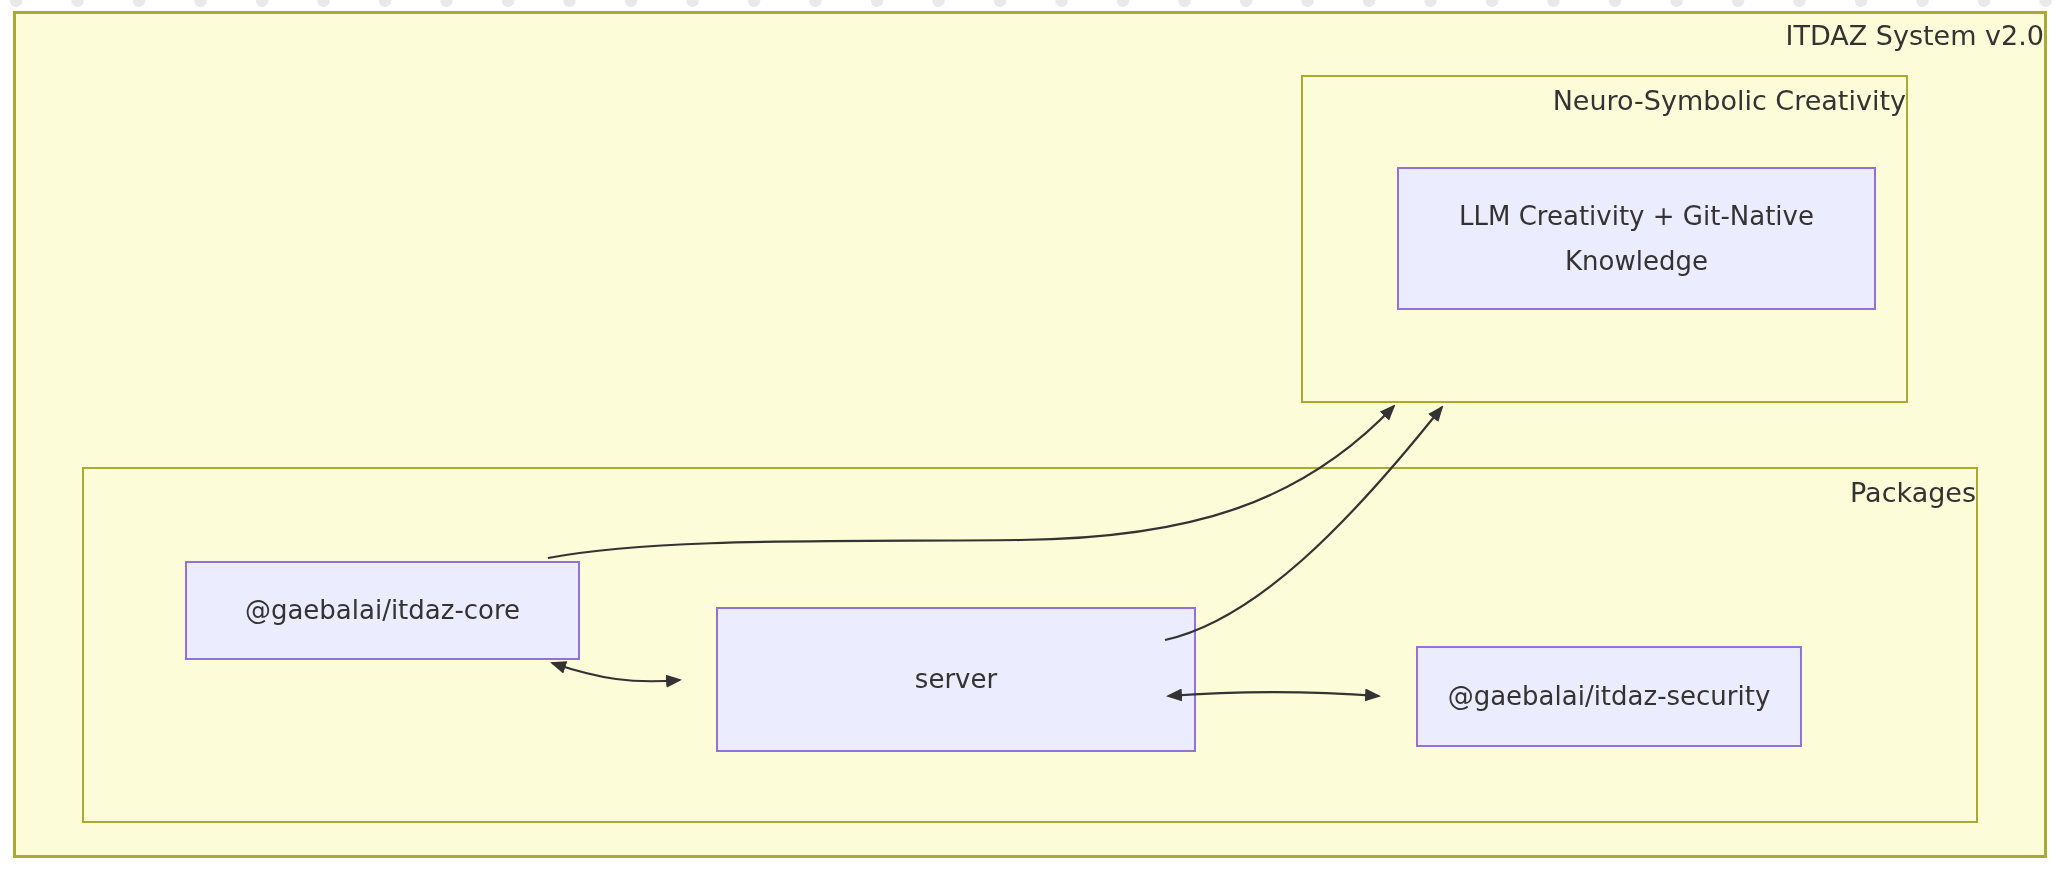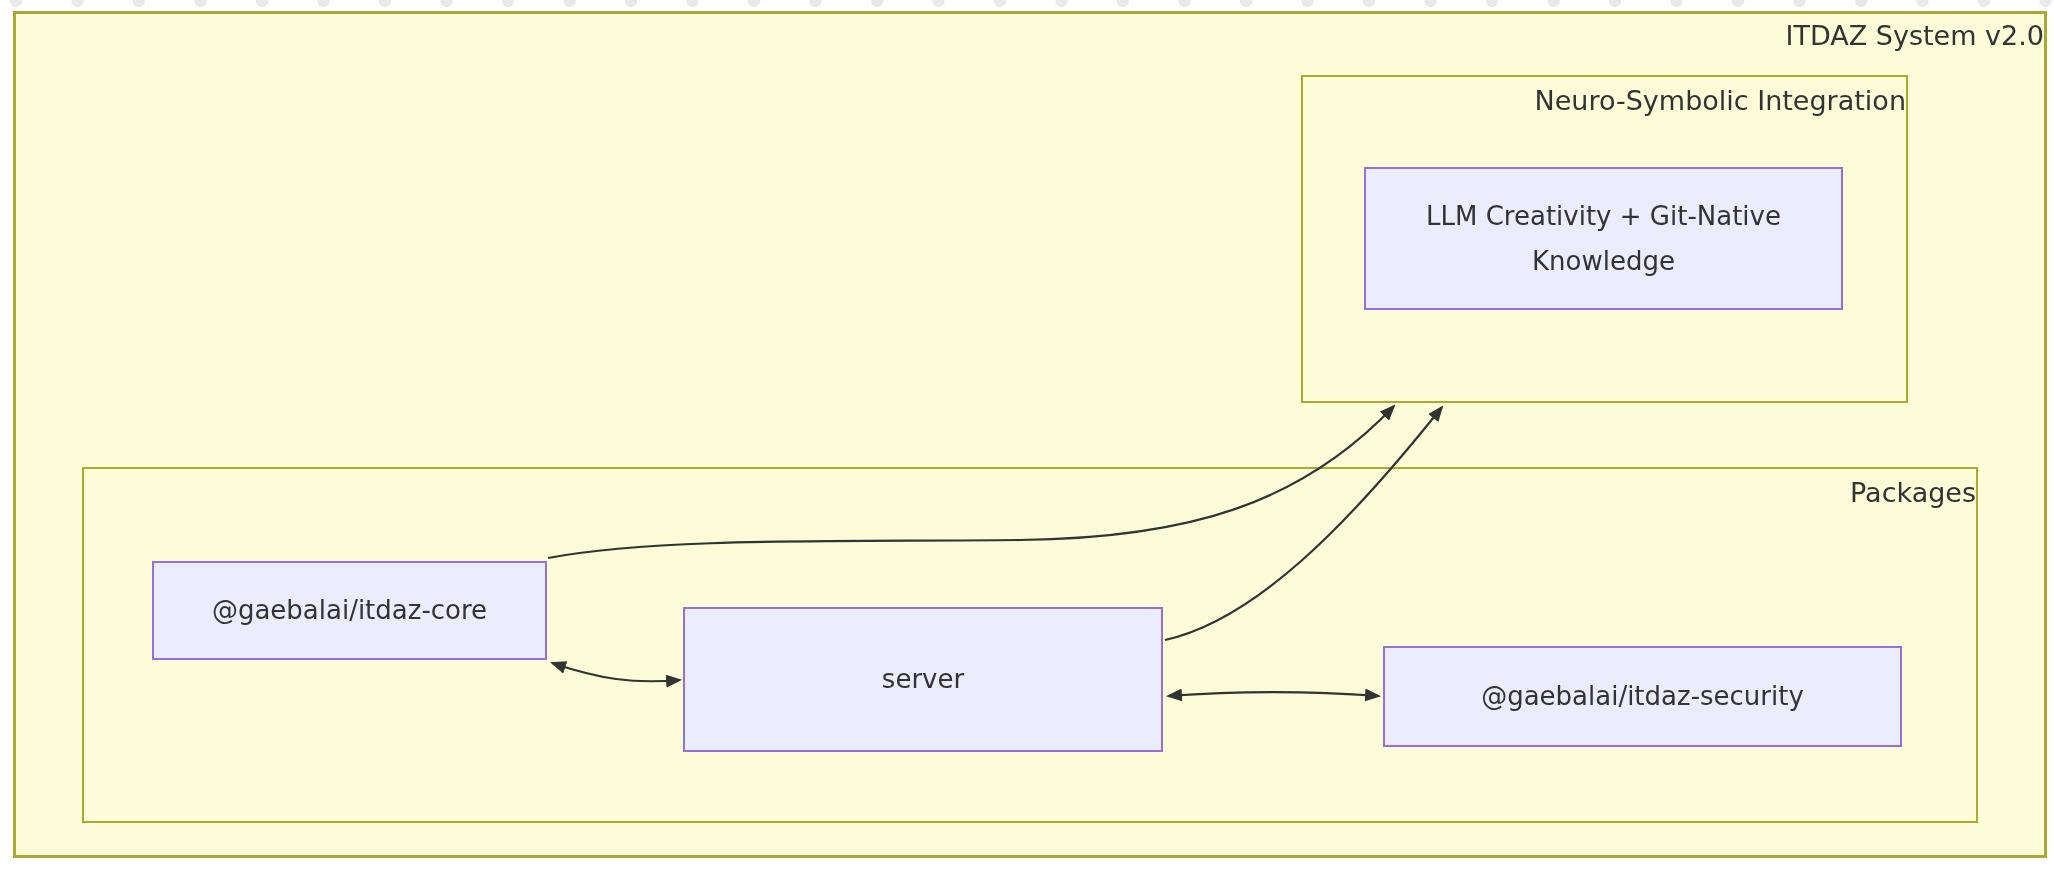--- a/index.html
+++ b/index.html
@@ -49,26 +49,27 @@
     background: var(--node-fill, #ececff);
     border: 2px solid var(--node-border, #9370db);
     display: flex;
     flex-direction: column;
     align-items: center;
     justify-content: center;
     text-align: center;
     font-size: 26px;
     line-height: 45px;
     color: var(--text-color, #333333);
+    margin-left: 33px;
   }
   .node span { display: block; }
   .node-ns   { left: 1364px; top: 167px; width: 479px; height: 143px; }
   .node-core { left: 152px;  top: 561px; width: 395px; height: 99px;  }
   .node-mcp  { left: 683px;  top: 607px; width: 480px; height: 145px; }
-  .node-sec  { left: 1383px; top: 646px; width: 519px; height: 101px; }
+  .node-sec  { left: 1383px; top: 646px; width: 386px; height: 101px; }
   svg.edges {
     position: absolute;
     left: 0; top: 0;
     pointer-events: none;
   }
   .edge {
     fill: none;
     stroke: var(--edge-color, #333333);
     stroke-width: 2.2px;
   }
@@ -79,21 +80,21 @@
 
 <div class="canvas">
 
   <div class="dot-row"></div>
 
   <div class="cluster outer-cluster">
     <div class="diagram-title">ITDAZ System v2.0</div>
   </div>
 
   <div class="cluster sg-neuro">
-    <div class="cluster-label">Neuro-Symbolic Integration</div>
+    <div class="cluster-label">Neuro-Symbolic Creativity</div>
   </div>
 
   <div class="cluster sg-packages">
     <div class="cluster-label">Packages</div>
   </div>
 
   <div class="node node-ns">
     <span>LLM Creativity + Git-Native</span>
     <span>Knowledge</span>
   </div>

